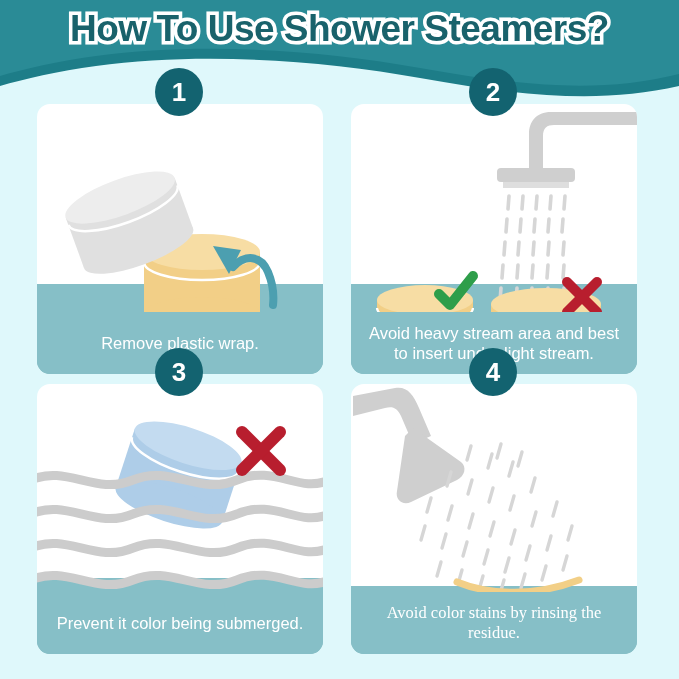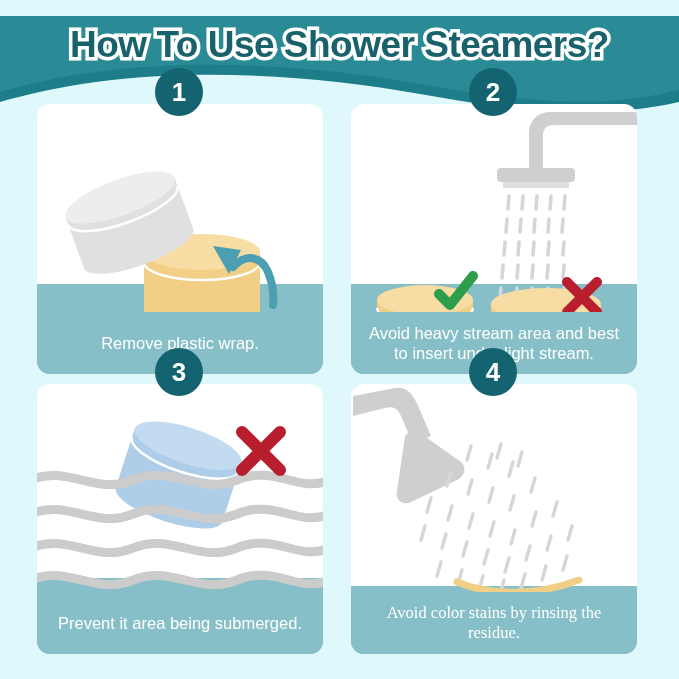--- a/index.html
+++ b/index.html
@@ -11,21 +11,21 @@
     height: 679px;
     background: #dff8fb;
     font-family: "Liberation Sans", sans-serif;
     overflow: hidden;
     position: relative;
   }
 
   
   .header {
     position: absolute;
-    left: 0; top: 16px;
+    left: 0; top: 0;
     width: 615px;
     height: 110px;
   }
   .header-wave {
     position: absolute;
     left: 0; top: 0;
     width: 679px;
     height: 110px;
   }
   .title {
@@ -236,21 +236,21 @@
         <path d="M-6,130 C30,114 58,146 96,130 C134,114 162,146 200,130 C238,114 262,144 292,130"></path>
         <path d="M-6,164 C30,148 58,180 96,164 C134,148 162,180 200,164 C238,148 262,178 292,164"></path>
         <path d="M-6,196 C30,180 58,212 96,196 C134,180 162,212 200,196 C238,180 262,210 292,196"></path>
       </g>
 
       <g stroke="#b81e2e" stroke-width="12" stroke-linecap="round">
         <line x1="205" y1="48" x2="243" y2="86"></line>
         <line x1="243" y1="48" x2="205" y2="86"></line>
       </g>
     </svg>
-    <div class="caption band-3">Prevent it area being submerged.</div>
+    <div class="caption band-3">Prevent it color being submerged.</div>
   </div>
 
   <div class="card card-4">
     <svg class="scene" viewBox="0 0 286 270">
       <rect x="0" y="202" width="286" height="68" fill="#86bfc7"></rect>
 
       <g>
         <path d="M2,12 L44,4 C56,2 62,10 68,24 L80,52 L62,60 L50,32 C46,24 42,22 34,24 L2,32 Z" fill="#cfcfcf"></path>
         <path d="M62,44 L110,78 C116,83 114,92 106,96 L60,118 C52,122 44,116 46,107 L54,52 Z" fill="#cfcfcf"></path>
       </g>

